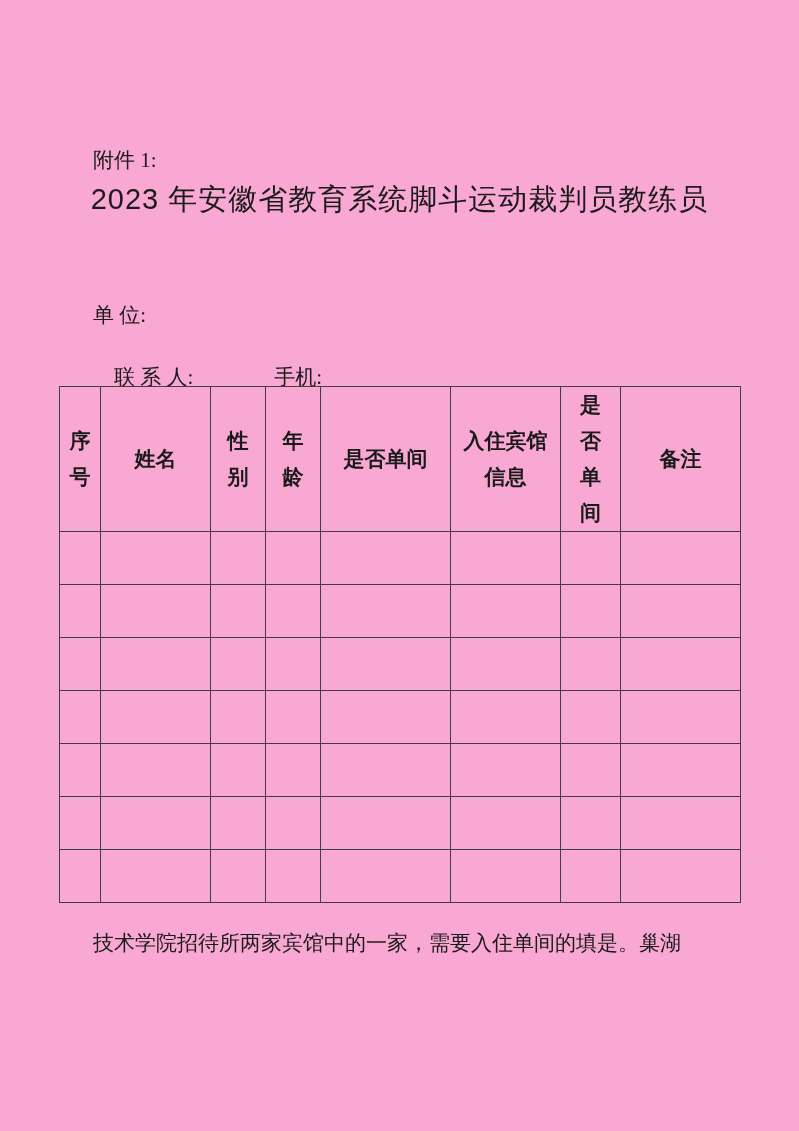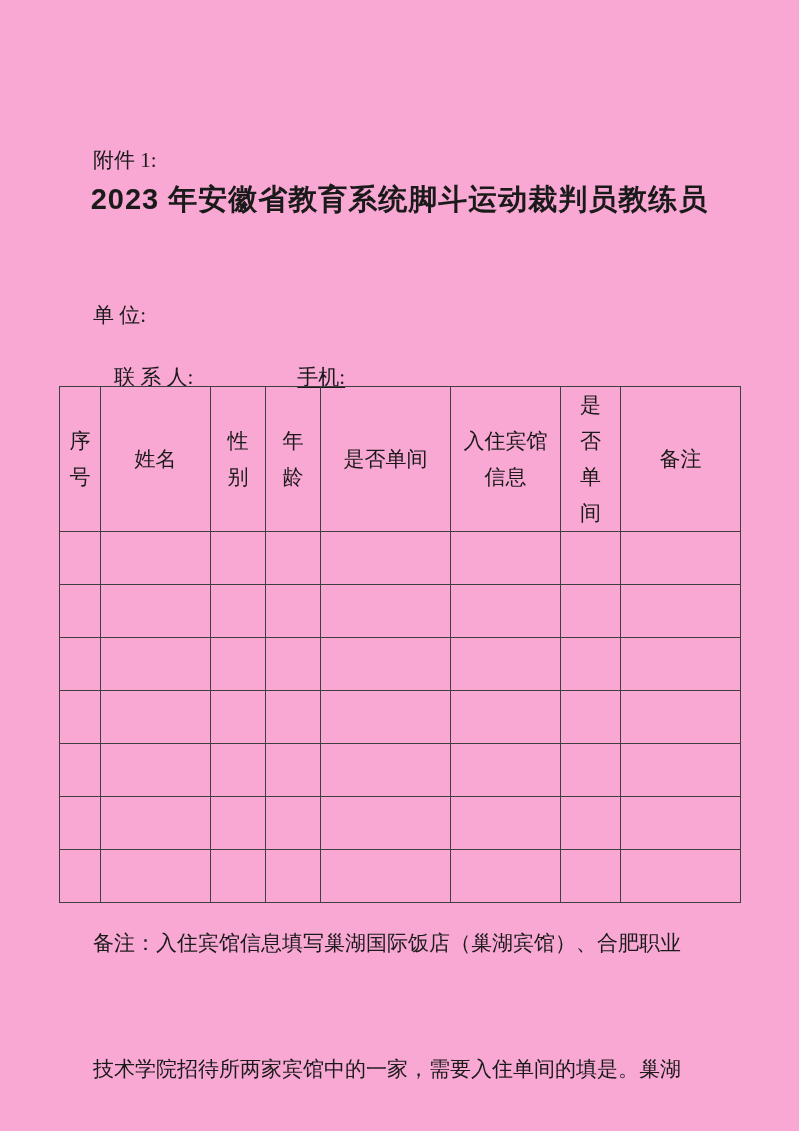--- a/index.html
+++ b/index.html
@@ -21,53 +21,53 @@
     line-height: 26px;
     white-space: pre;
   }
   .title {
     position: absolute;
     left: 0;
     right: 0;
     top: 172px;
     text-align: center;
     font-family: "Liberation Sans", "DejaVu Sans", sans-serif;
-    font-weight: 700;
+    font-weight: 400;
     font-size: 29px;
     line-height: 55px;
     letter-spacing: 1px;
   }
   .field {
     position: absolute;
     left: 93px;
     font-size: 21px;
     line-height: 26px;
     white-space: pre;
   }
   .unit { top: 302px; }
   .contact { top: 338px; }
-  .contact .phone { display: inline-block; margin-left: 104px; text-decoration: underline; }
+  .contact .phone { display: inline-block; margin-left: 81px; }
   .tablewrap {
     position: absolute;
     left: 59px;
     top: 386px;
   }
   table.reg {
     border-collapse: collapse;
     table-layout: fixed;
     width: 681px;
   }
   table.reg th, table.reg td {
     border: 1.5px solid #3f3f3f;
     padding: 0;
     margin: 0;
   }
   table.reg th {
     height: 84px;
-    font-weight: normal;
+    font-weight: bold;
     font-size: 21px;
     line-height: 36px;
     text-align: center;
     vertical-align: middle;
     padding: 0 9px;
     word-break: break-all;
     overflow: hidden;
   }
   table.reg td {
     height: 52px;
@@ -191,18 +191,17 @@
             <td></td>
             <td></td>
             <td></td>
             <td></td>
         </tr>
       </tbody>
     </table>
   </div>
 
   <div class="note">
-    <div>备注：入住宾馆信息填写巢湖国际饭店（巢湖宾馆）、合肥职业</div>
     <div>技术学院招待所两家宾馆中的一家，需要入住单间的填是。巢湖</div>
     
   </div>
 
 </div>
 
 </body></html>

